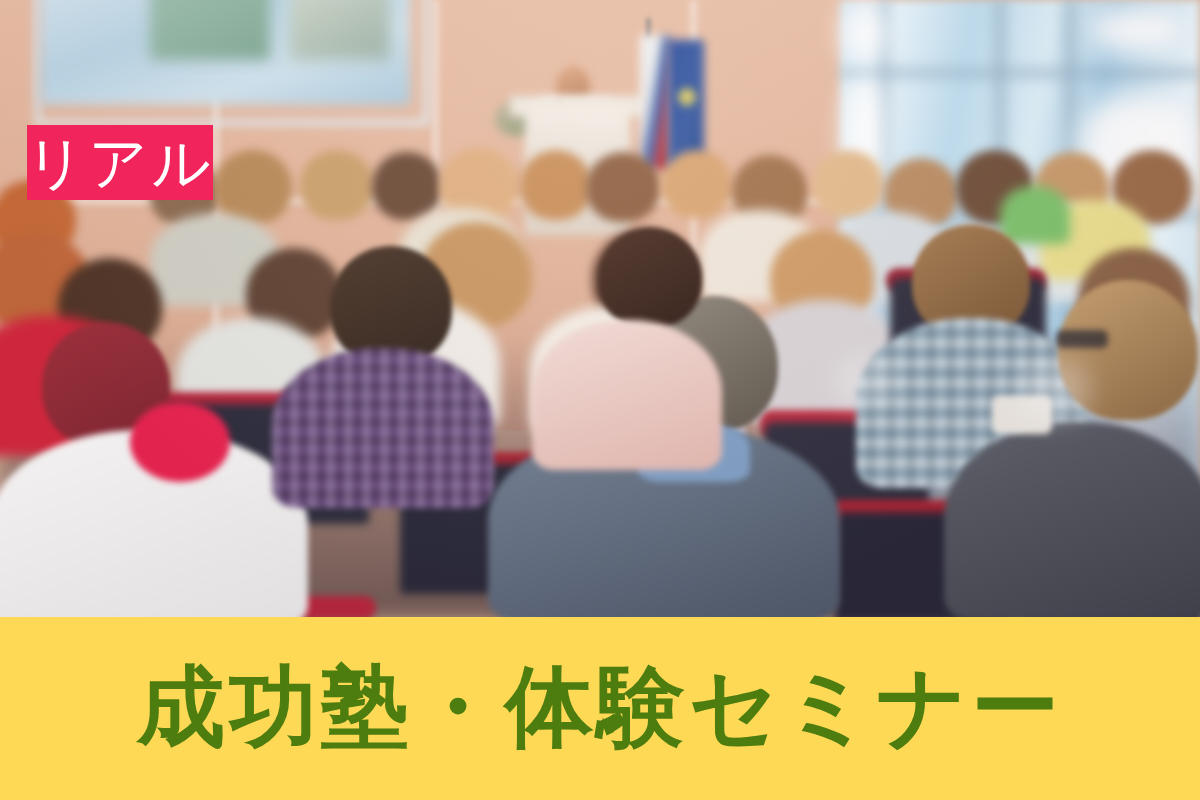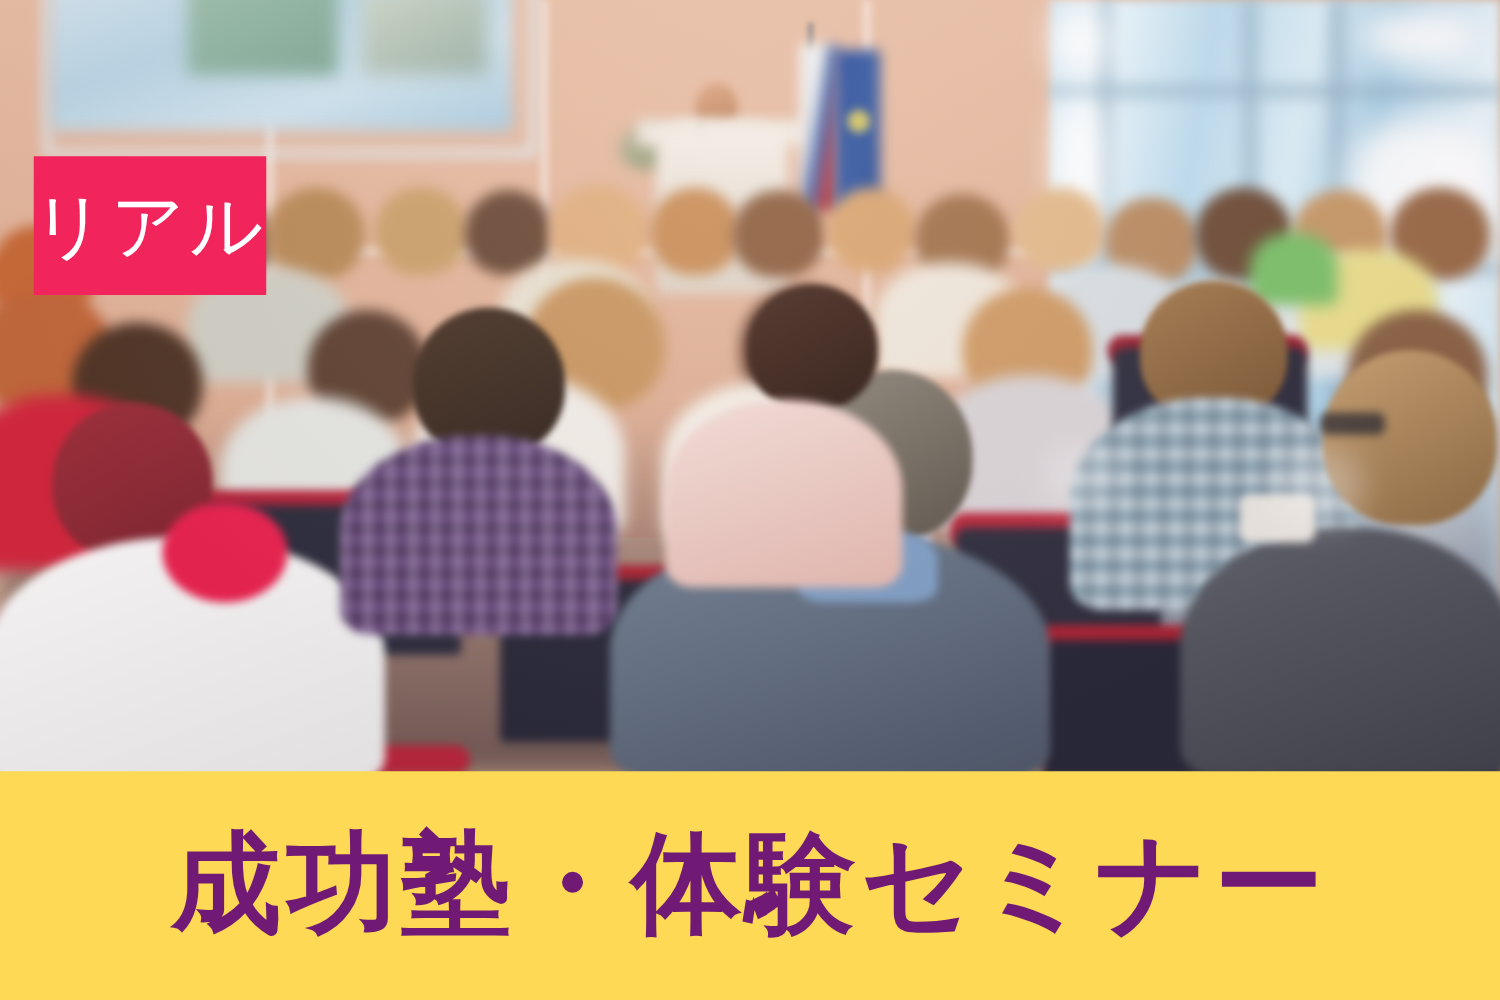--- a/index.html
+++ b/index.html
@@ -254,38 +254,38 @@
     left: 27px;
     top: 21px;
     width: 288px;
     height: 96px;
     font-size: 58px;
   }
   #badge-real {
     left: 27px;
     top: 125px;
     width: 186px;
-    height: 111px;
+    height: 75px;
     font-size: 58px;
   }
 
   
   #title-bar {
     position: absolute;
     left: 0;
     top: 617px;
     width: 1200px;
     height: 183px;
     background: #fdd955;
     display: flex;
     align-items: center;
     justify-content: center;
   }
   #title-text {
-    color: #701a75;
+    color: #4d7c0f;
     font-size: 88px;
     font-weight: bold;
     letter-spacing: 0.045em;
     line-height: 1;
     white-space: nowrap;
     transform: translateY(-2px);
   }
 </style>
 </head>
 <body>

